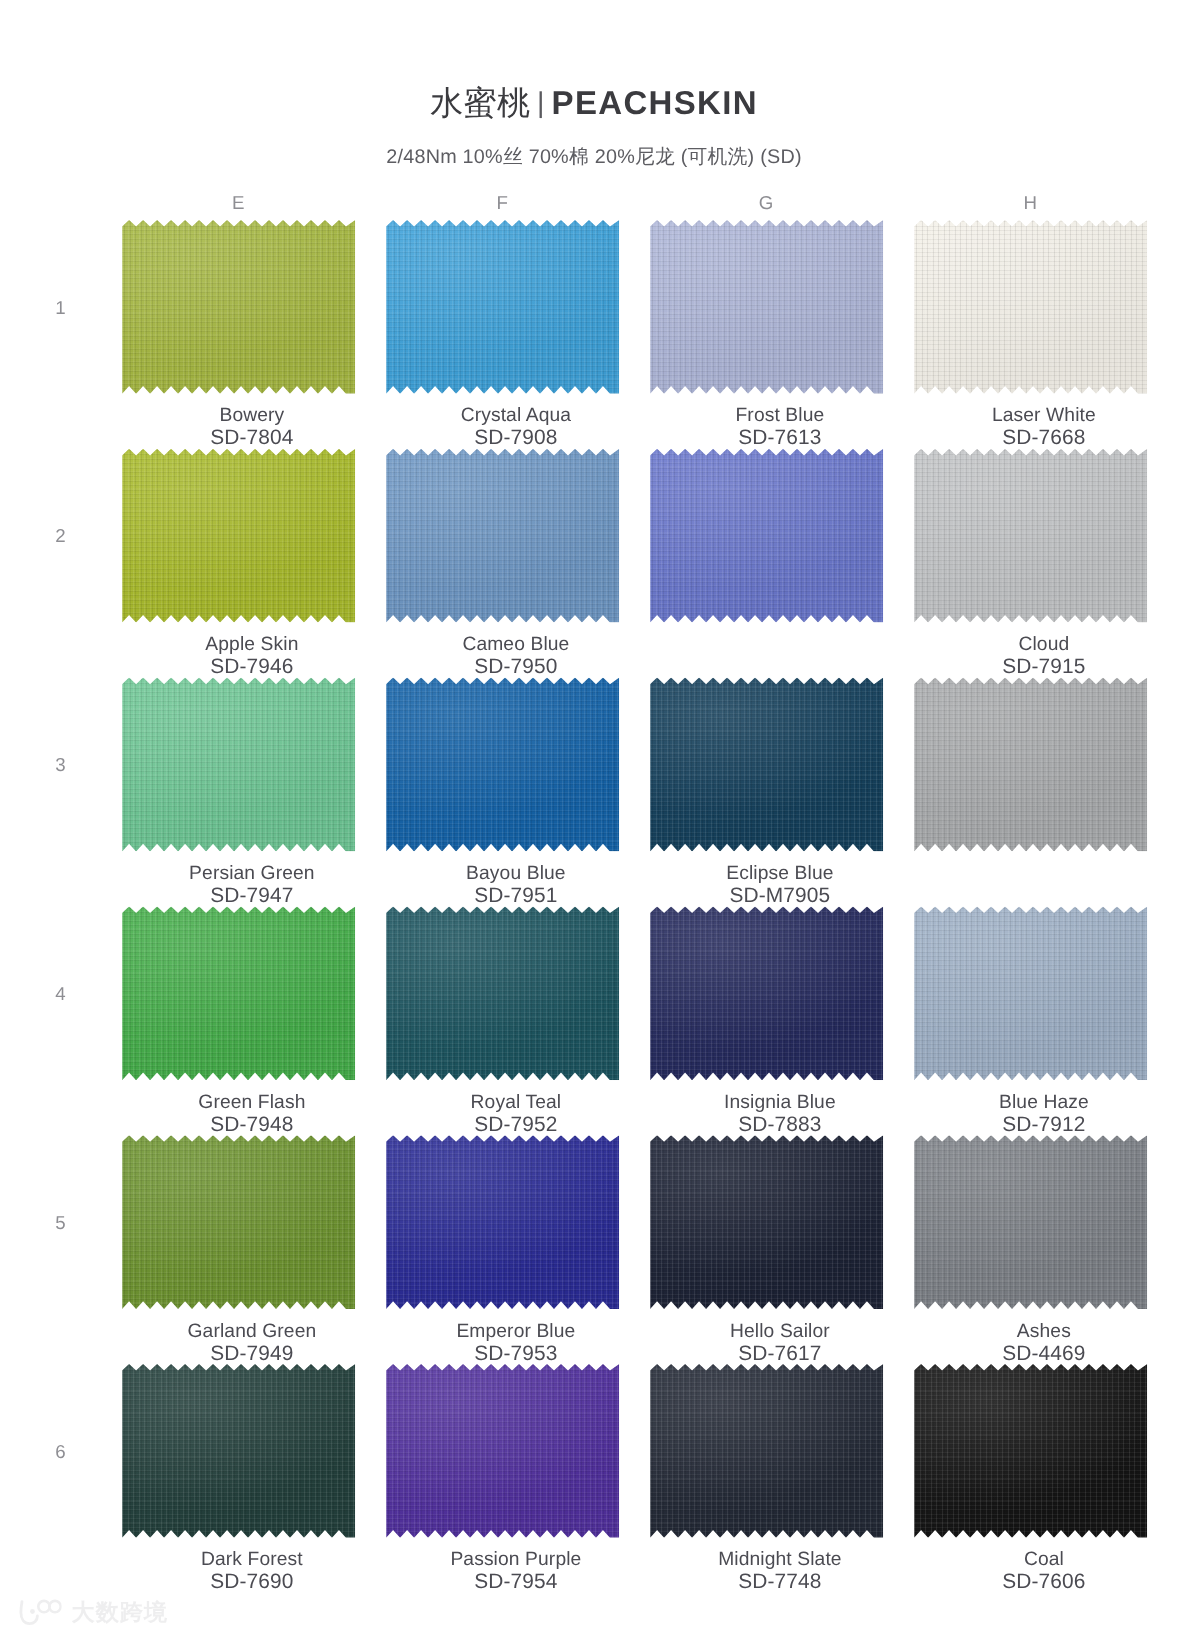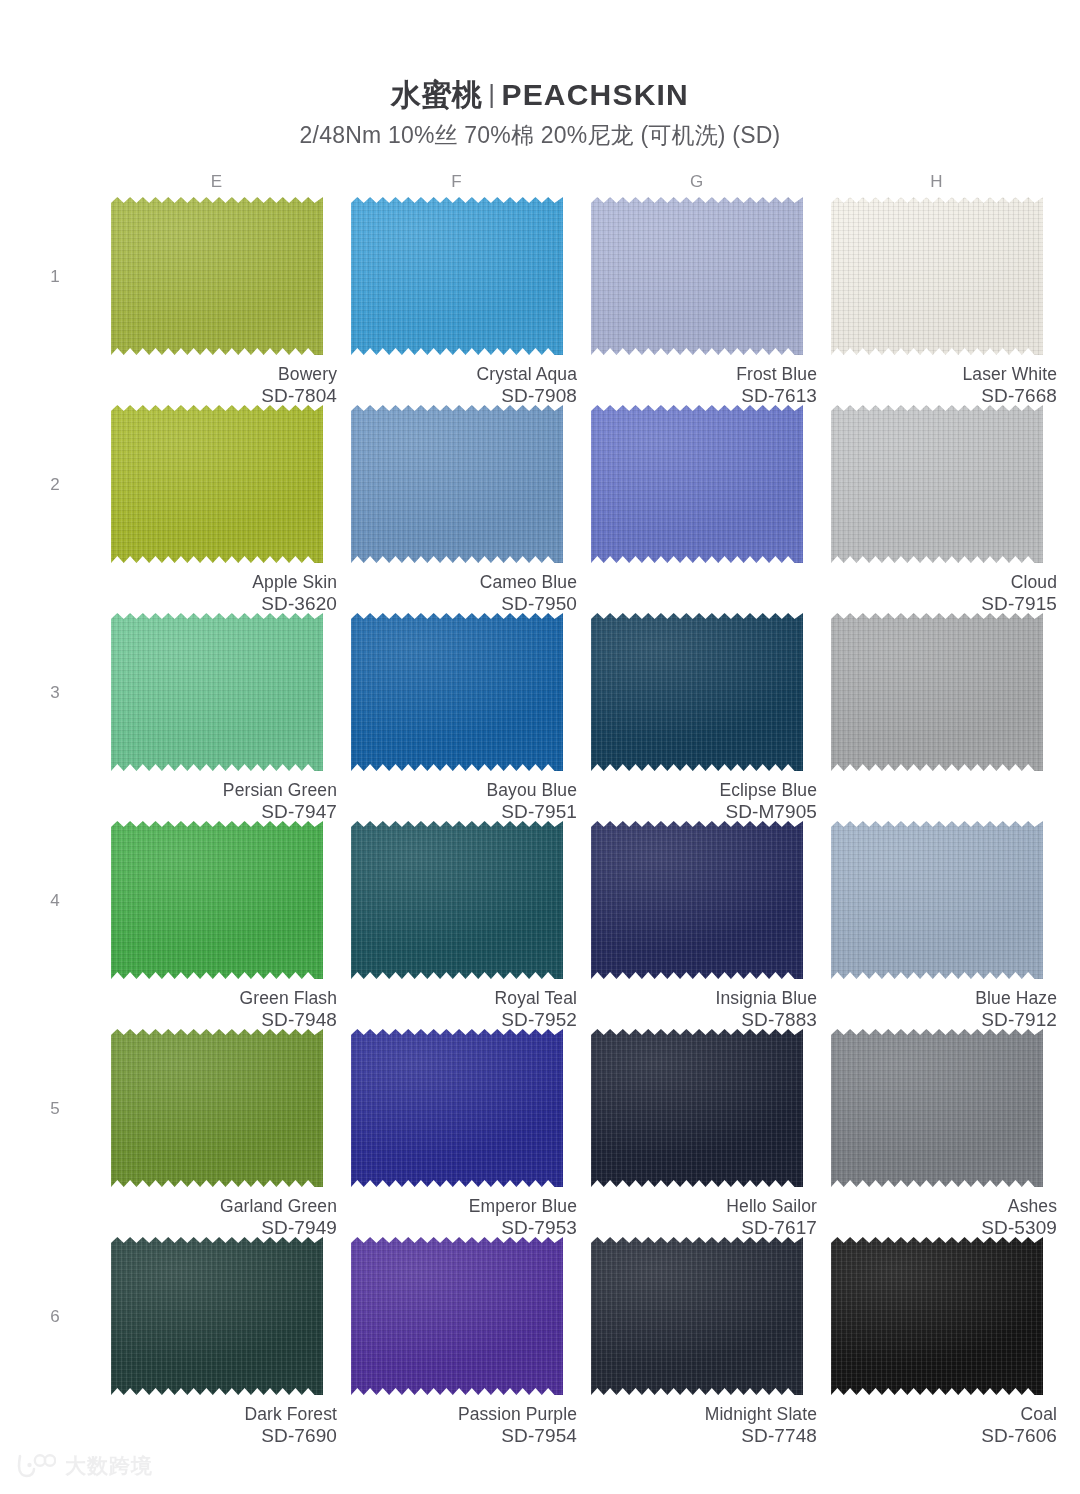--- a/index.html
+++ b/index.html
@@ -23,33 +23,33 @@
     text-align: center;
   }
   .title-line {
     font-size: 30px;
     font-weight: bold;
     color: #3b3b3f;
     letter-spacing: 0.4px;
     line-height: 1.1;
     white-space: nowrap;
   }
-  .title-cn { font-family: "DejaVu Sans", sans-serif; font-weight: bold; }
+  .title-cn { font-family: "DejaVu Sans", sans-serif; font-weight: normal; }
   .title-sep {
     font-weight: normal;
     color: #5a5a5f;
     padding: 0 6px;
     font-size: 26px;
     position: relative;
     top: -2px;
   }
   .title-en { letter-spacing: 1.2px; }
   .subtitle {
-    margin-top: 9px;
-    font-size: 23px;
+    margin-top: 19px;
+    font-size: 18px;
     color: #5d5d62;
     letter-spacing: 0.2px;
     white-space: nowrap;
   }
 
   
   .grid-wrap {
     position: relative;
     margin: 0 auto;
     width: 1010px;
@@ -169,23 +169,23 @@
     background:
       radial-gradient(120% 95% at 30% 22%, rgba(255,255,255,0.10), rgba(255,255,255,0) 62%),
       linear-gradient(160deg, rgba(255,255,255,0.05), rgba(0,0,0,0.055) 78%);
     pointer-events: none;
   }
 
   
   .caption {
     position: absolute;
     top: 166px;
-    left: 0;
+    left: 12px;
     width: 240px;
-    text-align: right;
+    text-align: center;
   }
   .cap-name {
     font-size: 17.5px;
     color: #4b4b52;
     line-height: 22px;
     letter-spacing: 0.1px;
   }
   .cap-code {
     font-size: 19px;
     color: #4b4b52;
@@ -274,21 +274,21 @@
         </div>
       </div>
       <div class="row">
         <div class="row-num">2</div>
         <div class="cell">
           <div class="swatch-box">
             <div class="swatch" style="background: rgb(169, 187, 44);"></div>
           </div>
           <div class="caption">
             <div class="cap-name">Apple Skin</div>
-            <div class="cap-code">SD-3620</div>
+            <div class="cap-code">SD-7946</div>
           </div>
         </div>
         <div class="cell">
           <div class="swatch-box">
             <div class="swatch" style="background: rgb(110, 151, 196);"></div>
           </div>
           <div class="caption">
             <div class="cap-name">Cameo Blue</div>
             <div class="cap-code">SD-7950</div>
           </div>
@@ -410,21 +410,21 @@
             <div class="cap-name">Hello Sailor</div>
             <div class="cap-code">SD-7617</div>
           </div>
         </div>
         <div class="cell">
           <div class="swatch-box">
             <div class="swatch" style="background: rgb(125, 129, 135);"></div>
           </div>
           <div class="caption">
             <div class="cap-name">Ashes</div>
-            <div class="cap-code">SD-5309</div>
+            <div class="cap-code">SD-4469</div>
           </div>
         </div>
       </div>
       <div class="row">
         <div class="row-num">6</div>
         <div class="cell">
           <div class="swatch-box">
             <div class="swatch" style="background: rgb(35, 64, 60);"></div>
           </div>
           <div class="caption">

